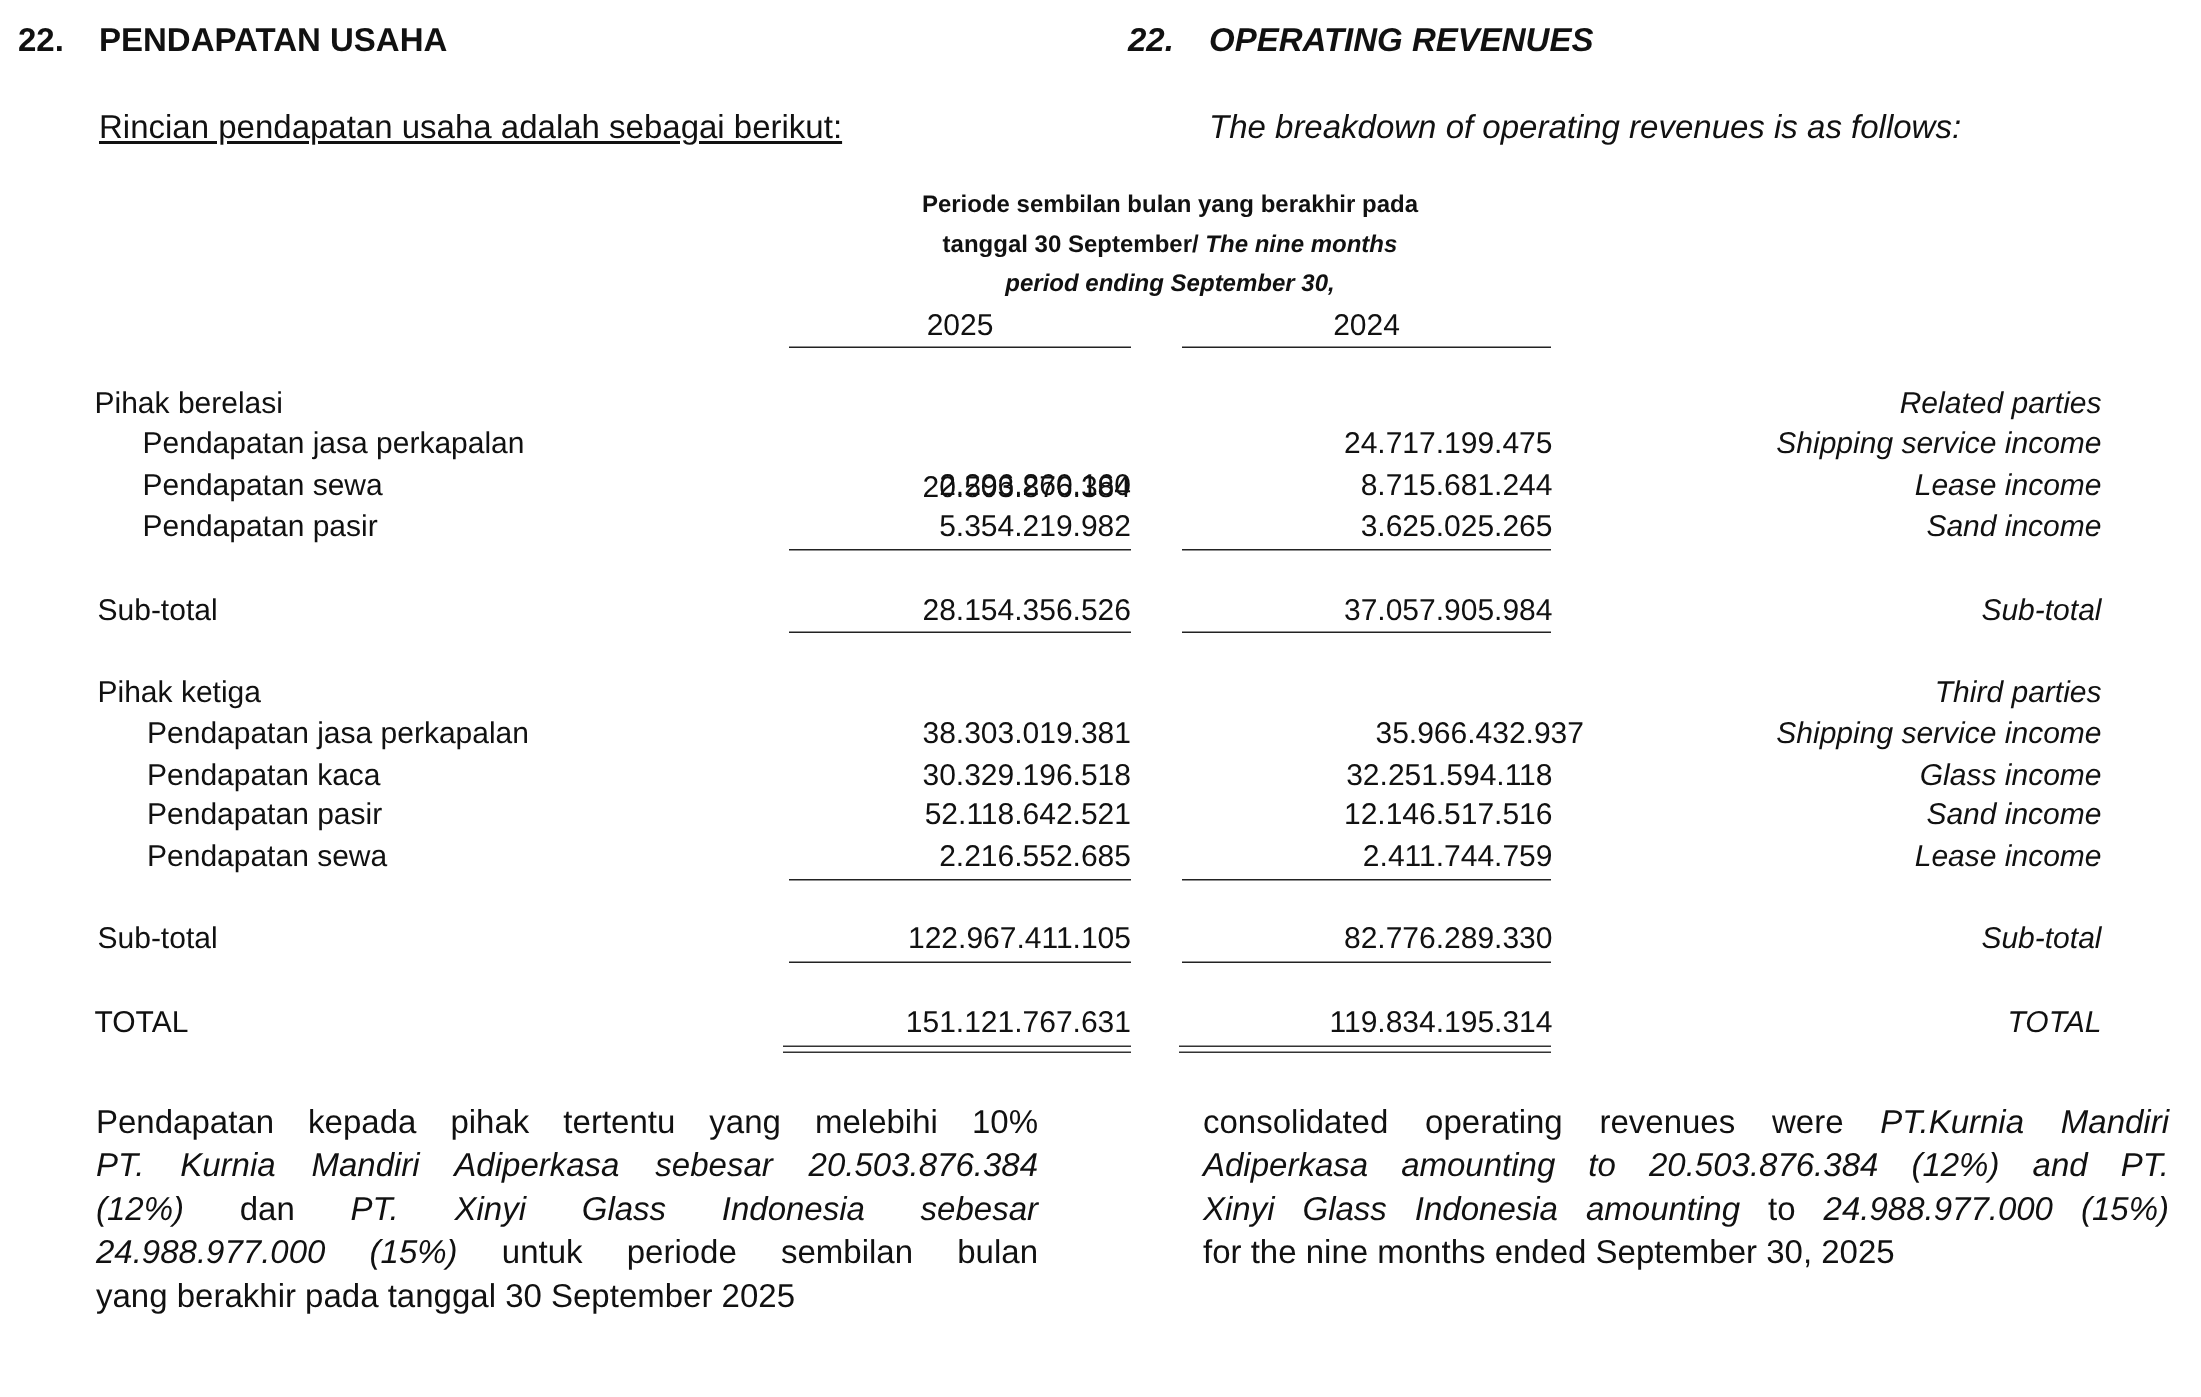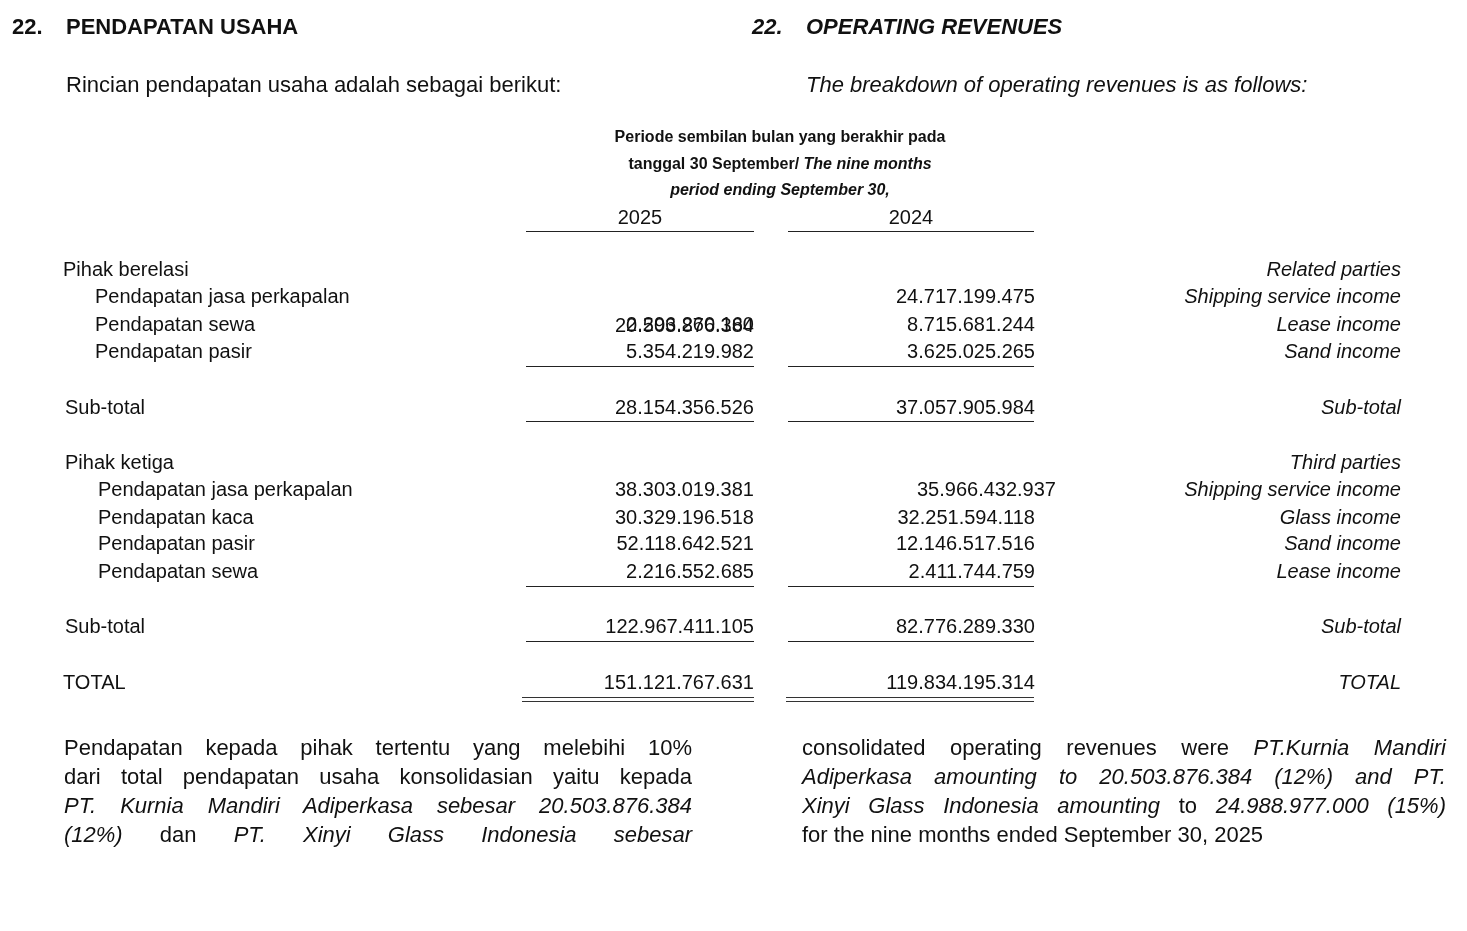--- a/index.html
+++ b/index.html
@@ -32,21 +32,21 @@
 </head>
 <body>
 
 <div class="abs h-title" style="left:12px;">
   <span class="num">22.</span><span>PENDAPATAN USAHA</span>
 </div>
 <div class="abs h-title" style="left:752px; font-style:italic;">
   <span class="num">22.</span><span>OPERATING REVENUES</span>
 </div>
 
-<div class="abs intro" style="left:66px;">Rincian pendapatan usaha adalah sebagai berikut:</div>
+<div class="abs intro" style="left:66px;text-decoration:underline;">Rincian pendapatan usaha adalah sebagai berikut:</div>
 <div class="abs intro" style="left:806px; font-style:italic;">The breakdown of operating revenues is as follows:</div>
 
 <div class="abs col-head">
   <div>Periode sembilan bulan yang berakhir pada</div>
   <div><span>tanggal 30 September/</span><i> The nine months</i></div>
   <div style="font-style:italic;">period ending September 30,</div>
 </div>
 <div class="abs year" style="left:526px; width:228px;">2025</div>
 <div class="abs year" style="left:788px; width:246px;">2024</div>
 <div class="hr" style="left:526px; width:228px; top:231px;"></div>
@@ -104,22 +104,23 @@
     <div class="abs row-label" style="left:63px; top:671px;">TOTAL</div>
     <div class="abs num-cell" style="right:713px; top:671px;">151.121.767.631</div>
     <div class="abs num-cell" style="right:432px; top:671px;">119.834.195.314</div>
     <div class="abs en-cell" style="right:66px; top:671px;">TOTAL</div>
     <div class="hr double" style="left:522px; width:232px; top:697px;"></div>
     <div class="hr double" style="left:786px; width:248px; top:697px;"></div>
   </div>
 
 <div class="para" id="note-id" style="left:64px; top:733px; width:628px;">
     <span class="line"><span>Pendapatan kepada pihak tertentu yang melebihi 10%</span></span>
-    <span class="line"><span>dari total pendapatan usaha konsolidasian yaitu kepada</span></span>
     <span class="line"><i>PT. Kurnia Mandiri Adiperkasa sebesar 20.503.876.384</i></span>
     <span class="line"><i>(12%)</i><span> dan </span><i>PT. Xinyi Glass Indonesia sebesar</i></span>
+    <span class="line"><i>24.988.977.000 (15%)</i><span> untuk periode sembilan bulan</span></span>
+    <span class="line last"><span>yang berakhir pada tanggal 30 September 2025</span></span>
   </div>
 <div class="para" id="note-en" style="left:802px; top:733px; width:644px;">
     <span class="line"><span>consolidated operating revenues were </span><i>PT.Kurnia Mandiri</i></span>
     <span class="line"><i>Adiperkasa amounting to 20.503.876.384 (12%) and  PT.</i></span>
     <span class="line"><i>Xinyi Glass Indonesia amounting</i><span> to </span><i>24.988.977.000 (15%)</i></span>
     <span class="line last"><span>for the nine months ended September 30, 2025</span></span>
   </div>
 
 </body></html>

